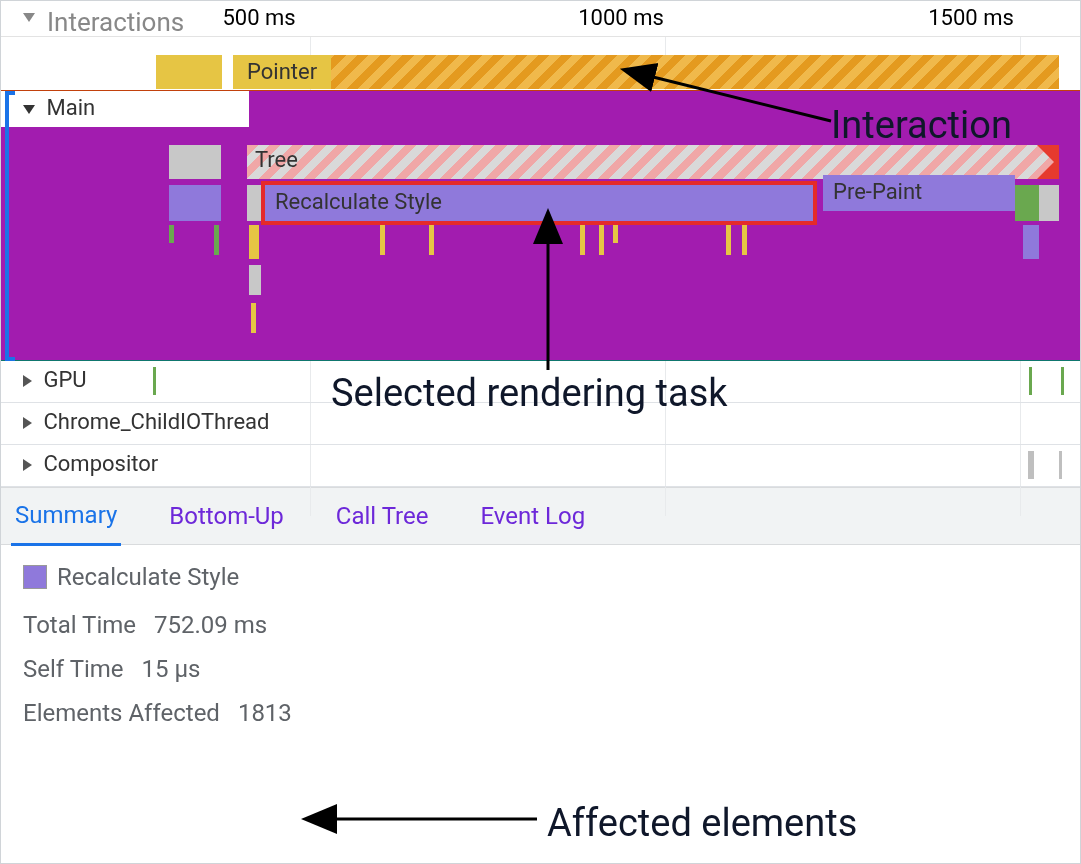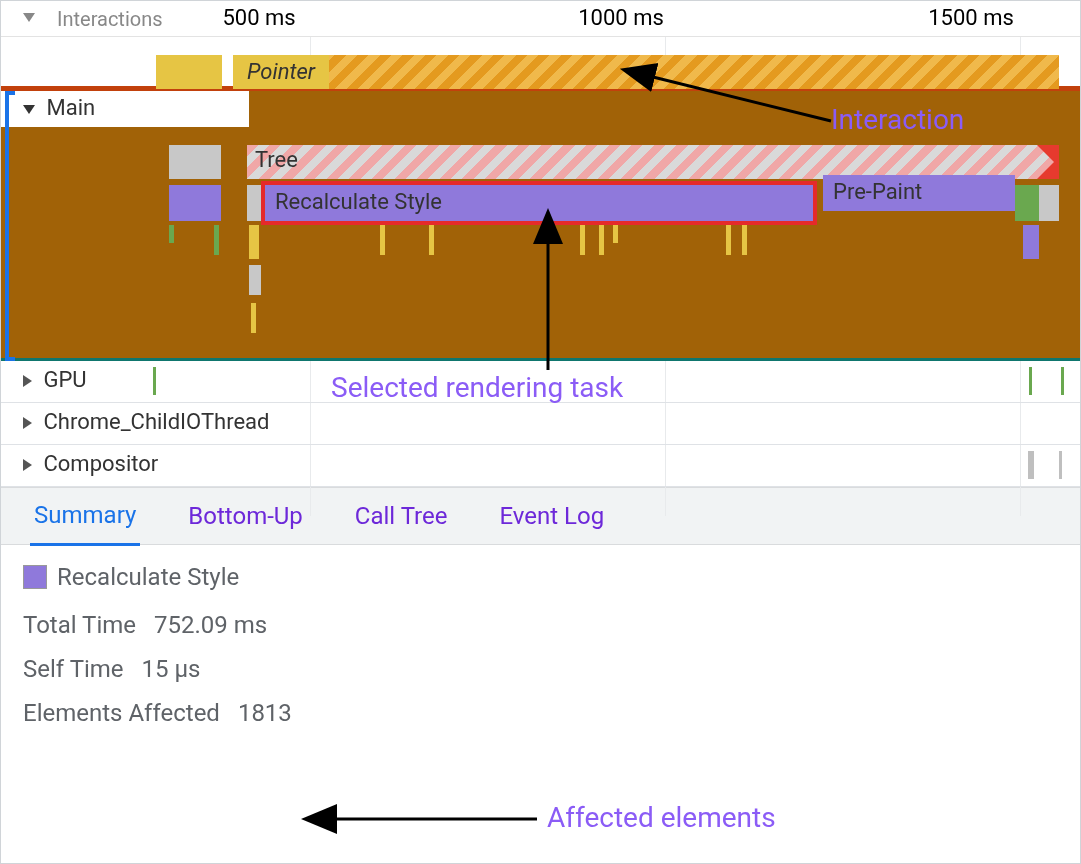--- a/index.html
+++ b/index.html
@@ -13,23 +13,23 @@
     overflow: hidden;
   }
   .ruler {
     position: relative;
     height: 36px;
     border-bottom: 1px solid #e3e3e3;
   }
   .ruler-label {
     position: absolute;
     top: 6px;
-    left: 56px;
+    left: 46px;
     color: #888;
-    font-size: 20px;
+    font-size: 26px;
   }
   .ruler-tick {
     position: absolute;
     top: 4px;
     font-size: 22px;
     color: #000000;
     transform: translateX(-50%);
   }
   .gridline {
     position: absolute;
@@ -42,22 +42,21 @@
     display: inline-block;
     width: 0; height: 0;
     vertical-align: middle;
     margin-right: 6px;
   }
   .collapse-tri { border-left: 6px solid transparent; border-right: 6px solid transparent; border-top: 9px solid #888; }
   .expand-tri { border-top: 6px solid transparent; border-bottom: 6px solid transparent; border-left: 9px solid #555; }
   .interactions-track {
     position: relative;
     height: 54px;
-    border-bottom: 5px solid #c2410c;
-    font-style: italic;
+    border-bottom: 1px solid #c2410c;
   }
   .pointer-pre {
     position: absolute;
     top: 18px;
     width: 66px;
     height: 34px;
     background: #e6c544;
   }
   .pointer-bar {
     position: absolute;
@@ -70,22 +69,22 @@
     top: 18px;
     left: 232px;
     height: 34px;
     background: #e6c544;
     padding: 4px 14px;
     font-size: 22px;
     color: #333;
   }
   .main-track {
     position: relative;
-    background: #a16207;
-    border-bottom: 3px solid #0f766e;
+    background: #a21caf;
+    border-bottom: 1px solid #0f766e;
     height: 270px;
   }
   .main-track-label {
     position: absolute;
     top: 0; left: 0;
     height: 36px;
     padding: 4px 10px 4px 22px;
     background: #fff;
     font-size: 22px;
     color: #333;
@@ -153,21 +152,21 @@
   .comp-grey { position:absolute; top:6px; width:3px; height:28px; background:#bfbfbf; }
 
   .tabs {
     display: flex;
     height: 58px;
     background: #f1f3f4;
     border-top: 1px solid #d9dbdd;
     border-bottom: 1px solid #d9dbdd;
     align-items: center;
     gap: 44px;
-    padding-left: 29px;
+    padding-left: 10px;
   }
   .tab { color: #6d28d9; font-size: 24px; padding: 14px 4px; cursor: pointer; }
   .tab.active { color: #1a73e8; border-bottom: 3px solid #1a73e8; }
 
   .summary {
     padding: 18px 22px;
     font-size: 24px;
     color: #5f6368;
   }
   .summary-title {
@@ -175,22 +174,22 @@
   }
   .summary-swatch {
     width: 24px; height: 24px; background: #8f79db; border: 1px solid #999;
   }
   .summary-row { display:flex; gap:18px; margin-top: 16px; }
   .summary-row .k { color:#5f6368; }
   .summary-row .v { color:#5f6368; }
 
   .annotation {
     position: absolute;
-    font-size: 28px;
-    color: #8b5cf6;
+    font-size: 38px;
+    color: #0f172a;
     pointer-events: none;
     text-align: right;
   }
   svg.arrow { position:absolute; overflow:visible; pointer-events:none; }
 </style>
 </head>
 <body>
 
 <div class="gridline" style="left:309px"></div>
 <div class="gridline" style="left:664px"></div>

